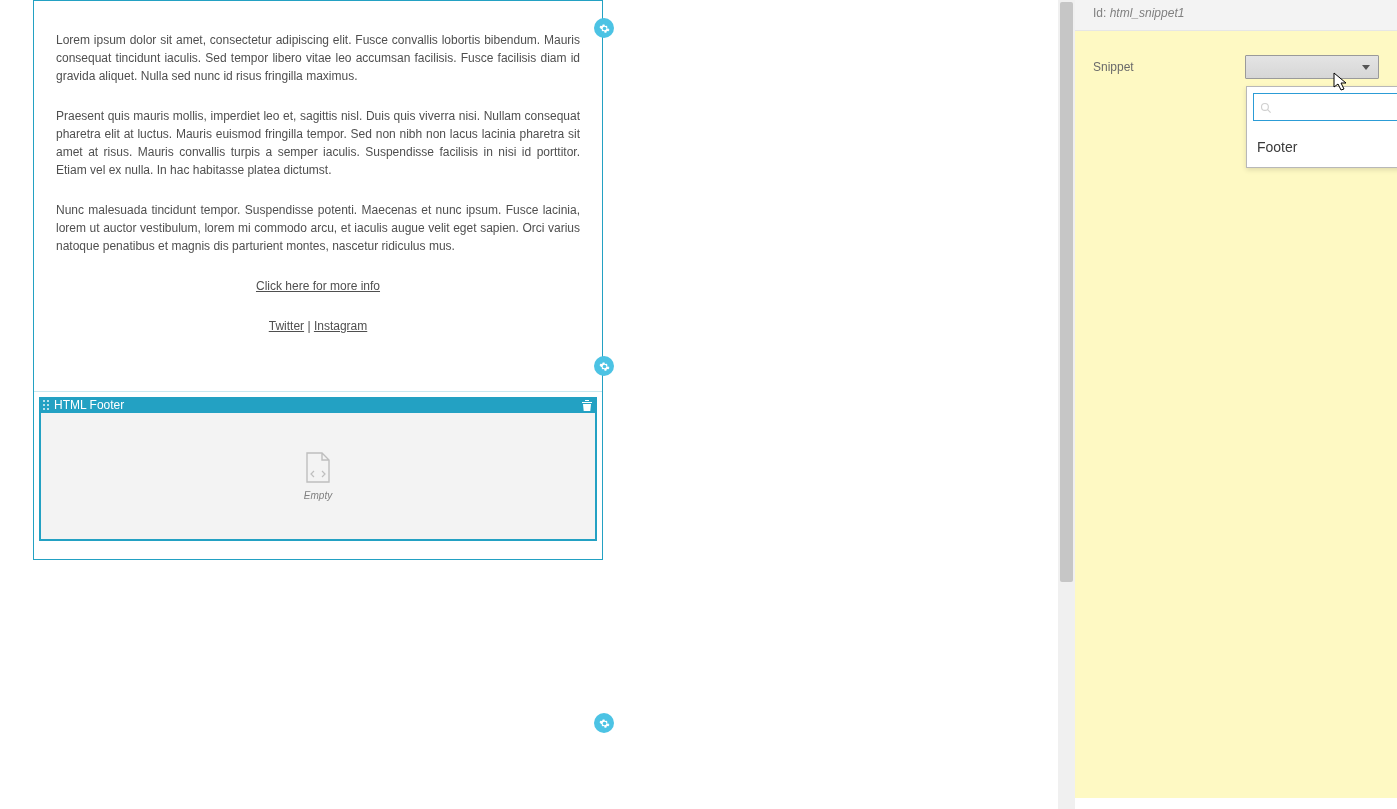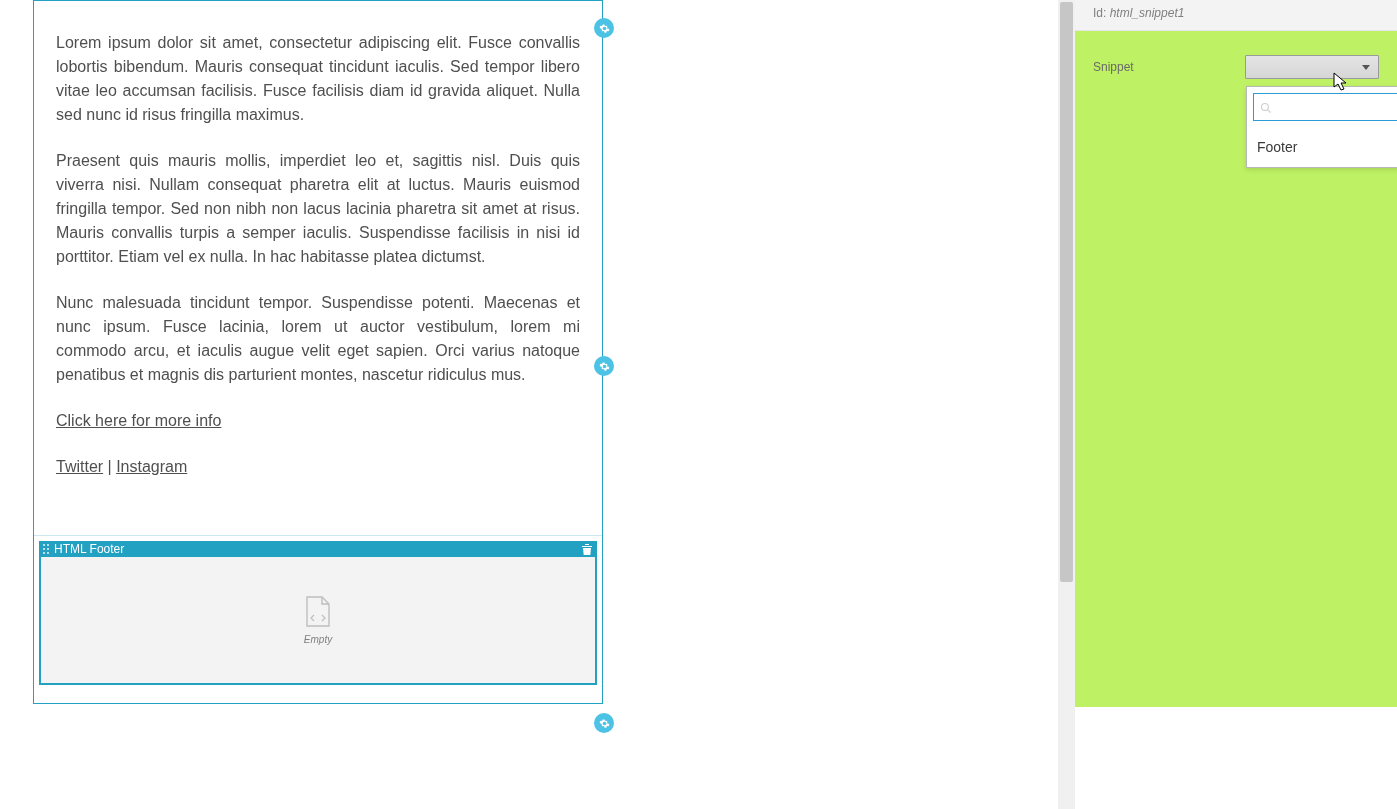--- a/index.html
+++ b/index.html
@@ -37,25 +37,25 @@
   .block-title h1 {
     font-size: 34px;
     font-weight: 700;
     color: #1072b8;
     padding-top: 12px;
   }
 
   .block-body {
     padding: 30px 22px 34px 22px;
     color: #4f4f4f;
-    font-size: 16px;
+    font-size: 12px;
     line-height: 1.5;
   }
   .block-body p { text-align: justify; margin-bottom: 22px; }
-  .block-body .center { text-align: left; margin-bottom: 22px; }
+  .block-body .center { text-align: center; margin-bottom: 22px; }
   .block-body .center.last { margin-bottom: 0; margin-top: 36px; }
   .block-body a { color: #4f4f4f; text-decoration: underline; }
 
   .snippet-block {
     border-top: 1px solid #c9e8f0;
     padding: 5px 5px 18px 5px;
     position: relative;
   }
   .snippet-header {
     background: #23a1c3;
@@ -119,22 +119,22 @@
     height: 580px;
     background: #c6c6c6;
     border-radius: 2px;
   }
 
   .side-panel {
     position: absolute;
     left: 1075px;
     top: 0;
     right: 0;
-    height: 707px;
-    background: #bef264;
+    height: 798px;
+    background: #fef9c3;
   }
   .side-head {
     background: #f3f3f3;
     padding: 6px 18px 10px 18px;
     font-size: 12px;
     color: #808080;
     border-bottom: 1px solid #e6e6e6;
   }
   .side-head .id-label { color:#808080; }
   .side-head .id-value { font-style: italic; color: #808080; }

